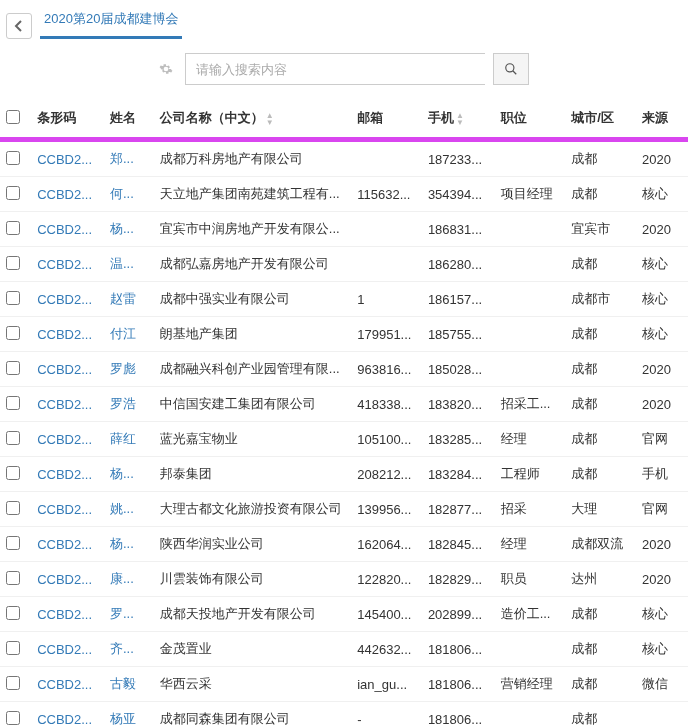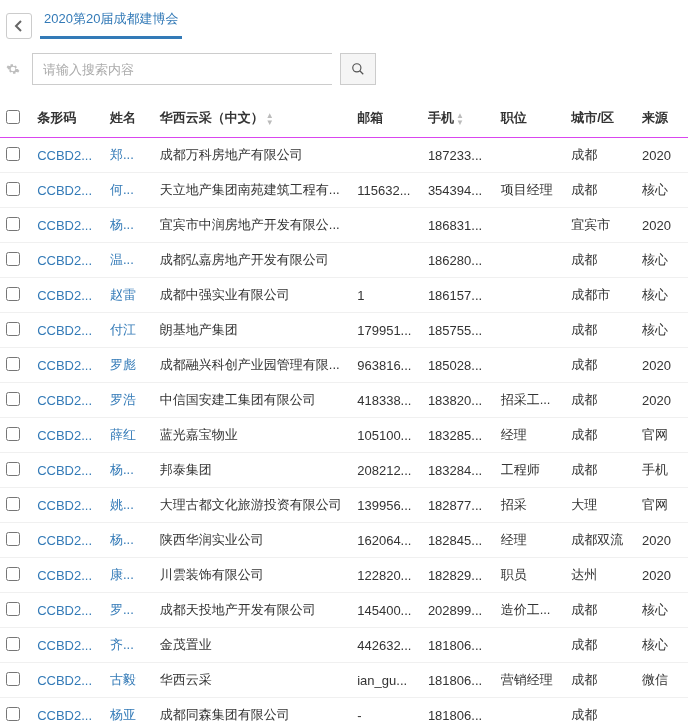--- a/index.html
+++ b/index.html
@@ -32,20 +32,21 @@
     padding: 6px 4px 8px 4px;
     color: #337ab7;
     border-bottom: 3px solid #337ab7;
     cursor: pointer;
   }
   .search-row {
     display: flex;
     align-items: center;
     padding: 14px 6px 14px 6px;
     gap: 8px;
+    justify-content: center;
   }
   .gear-icon {
     width: 18px;
     color: #888;
     text-align: center;
     cursor: pointer;
   }
   .search-input {
     flex: 0 0 300px;
     height: 32px;
@@ -68,21 +69,21 @@
     cursor: pointer;
     color: #555;
   }
   .table-wrap { width: 100%; overflow: hidden; }
   table { border-collapse: collapse; width: 100%; table-layout: fixed; }
   thead th {
     text-align: left;
     font-weight: bold;
     color: #333;
     padding: 10px 6px;
-    border-bottom: 1px solid #d946ef;
+    border-bottom: 5px solid #d946ef;
     white-space: nowrap;
     overflow: hidden;
     text-overflow: ellipsis;
     font-size: 13px;
     position: relative;
   }
   .col-check { width: 30px; }
   .col-barcode { width: 70px; }
   .col-name { width: 48px; }
   .col-company { width: 190px; }
@@ -157,21 +158,21 @@
         <col class="col-phone">
         <col class="col-pos">
         <col class="col-city">
         <col class="col-src">
   </colgroup>
   <thead>
     <tr>
       <th><input type="checkbox" style=""></th>
       <th>条形码</th>
       <th>姓名</th>
-      <th><span>华西云采（中文）</span><span class="sort-icons">
+      <th><span>公司名称（中文）</span><span class="sort-icons">
               <span>▲</span>
               <span>▼</span>
             </span></th>
       <th>邮箱</th>
       <th><span>手机</span><span class="sort-icons">
               <span>▲</span>
               <span>▼</span>
             </span></th>
       <th>职位</th>
       <th>城市/区</th>

